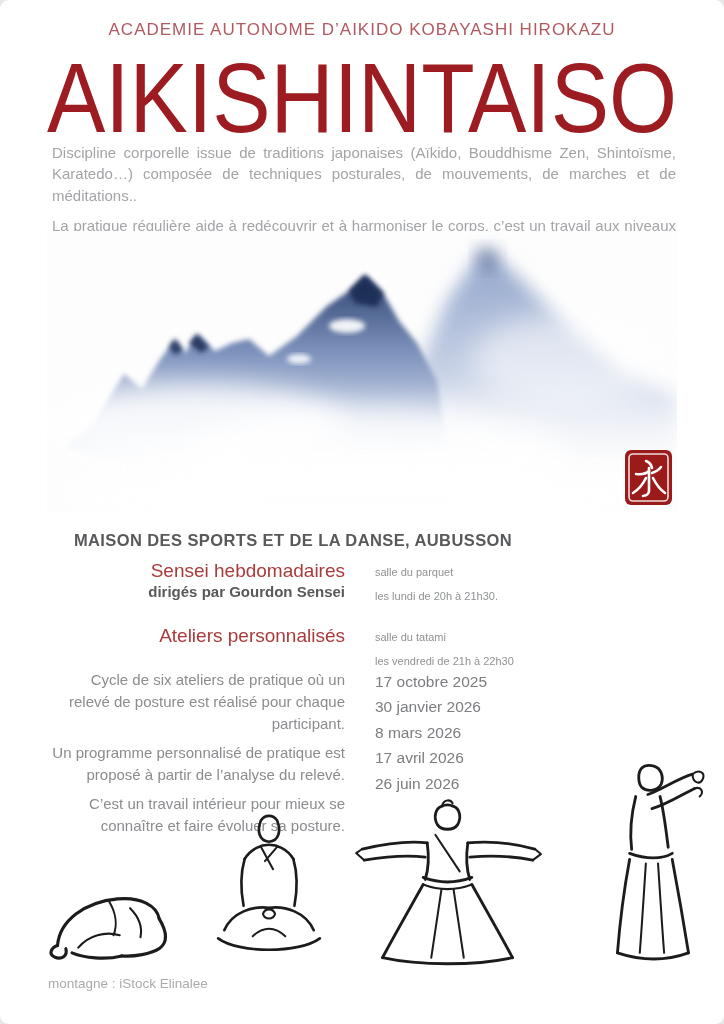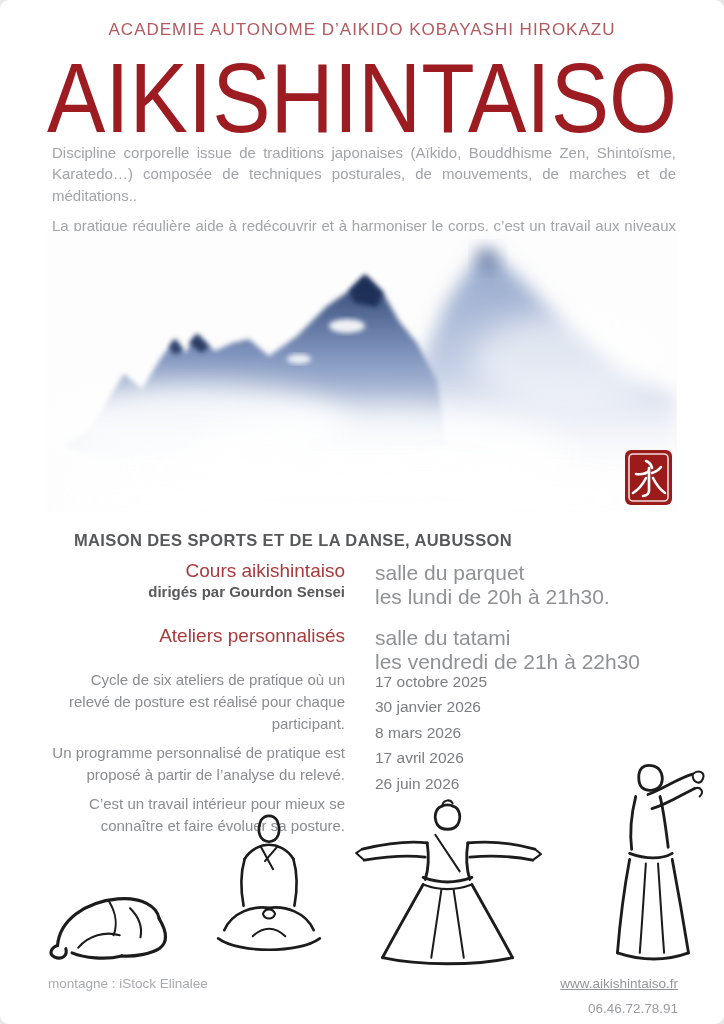--- a/index.html
+++ b/index.html
@@ -48,21 +48,21 @@
   }
   
   .cols{
     position:absolute;left:48px;width:628px;
     display:grid;grid-template-columns:297px 1fr;column-gap:30px;
   }
   .schedule{top:559px;row-gap:16px;}
   .sch-left{text-align:right;}
   .sch-title{color:#a93b3c;font-size:19px;line-height:23px;margin:0;}
   .sch-sub{color:#58595b;font-size:15px;font-weight:bold;line-height:20px;margin:0;}
-  .sch-right{color:#8f9194;font-size:21px;line-height:23.5px;padding-top:2px;}
+  .sch-right{color:#8f9194;font-size:11px;line-height:23.5px;padding-top:2px;}
   
   .workshops{top:669px;}
   .desc{
     text-align:right;color:#8a8c8f;font-size:15px;line-height:22px;
   }
   .desc p{margin:0 0 7px 0;}
   .dates{color:#7b7d80;font-size:15.5px;line-height:25.4px;}
   
   .fig{position:absolute;}
   .fig svg path, .fig svg ellipse{
@@ -152,21 +152,21 @@
           <path d="M28 28 Q33 38 40 43"></path>
         </g>
       </g>
     </svg>
   </div>
 
   <div class="venue-heading">MAISON DES SPORTS ET DE LA DANSE, AUBUSSON</div>
 
   <div class="cols schedule">
     <div class="sch-left">
-      <p class="sch-title">Cours aikishintaiso</p>
+      <p class="sch-title">Sensei hebdomadaires</p>
       <p class="sch-sub">dirigés par Gourdon Sensei</p>
     </div>
     <div class="sch-right">
       <div>salle du parquet</div>
       <div>les lundi de 20h à 21h30.</div>
     </div>
     <div class="sch-left">
       <p class="sch-title">Ateliers personnalisés</p>
     </div>
     <div class="sch-right">
@@ -262,18 +262,14 @@
         <path d="M24 190 C48 198 72 198 94 190"></path>
         <path d="M52 102 C50 132 48 165 46 190" stroke-width="2"></path>
         <path d="M64 102 C66 132 68 165 70 190" stroke-width="2"></path>
       </g>
     </svg>
   </div>
 
   <div class="footer-left">
     <div>montagne : iStock Elinalee</div>
   </div>
-  <div class="footer-right">
-    <div><a class="site-link">www.aikishintaiso.fr</a></div>
-    <div class="phone">06.46.72.78.91</div>
-  </div>
 
 </div>
 
 </body></html>

